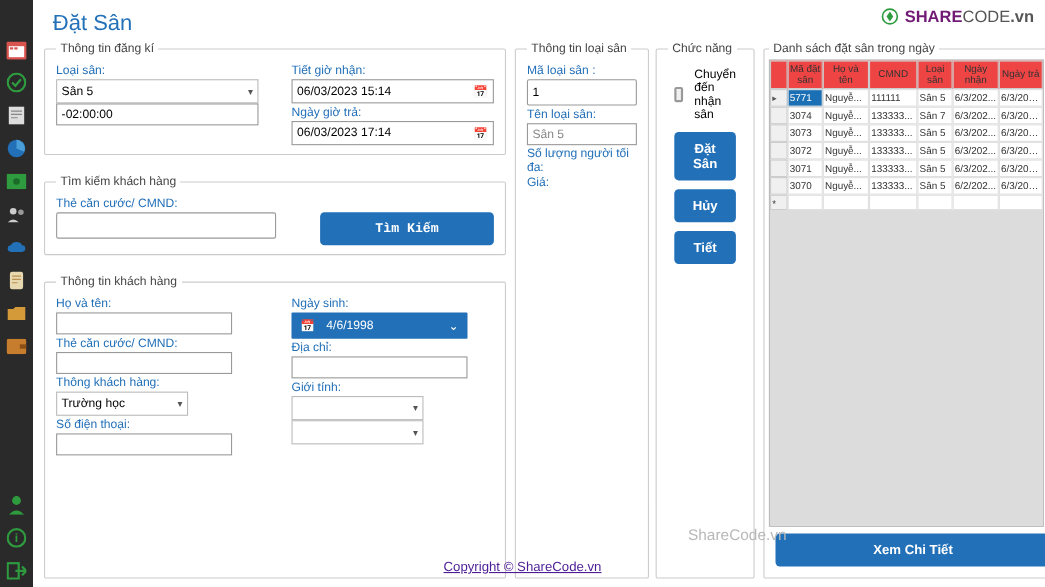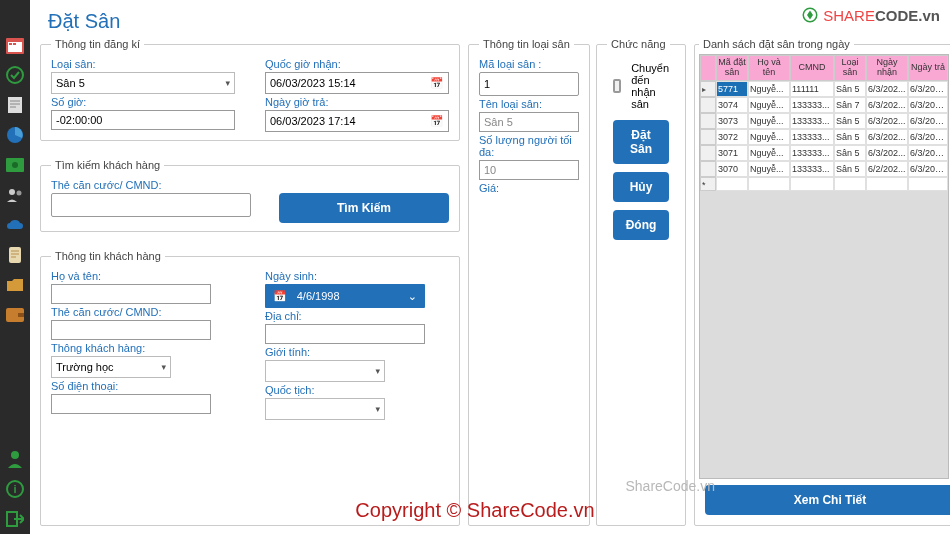--- a/index.html
+++ b/index.html
@@ -2,24 +2,24 @@
 <html><head>
 <meta charset="utf-8">
 <style>
 * { box-sizing: border-box; margin: 0; padding: 0; font-family: Arial, sans-serif; }
 body { width: 950px; height: 534px; background: #fff; position: relative; overflow: hidden; font-size: 11px; }
 .hamburger { position: absolute; top: 6px; left: 6px; color: #777; cursor: pointer; }
 .hamburger svg { width: 18px; height: 14px; }
 
 .logo-watermark { position: absolute; top: 6px; right: 10px; font-weight: bold; font-size: 15px; color: #555; display: flex; align-items: center; gap: 4px; }
 .logo-watermark .dot-logo { width: 18px; height: 18px; }
-.logo-watermark .share { color: #ef4444; font-weight: 400; }
-.logo-watermark .code { color: #555; font-weight: 700; }
-
-.center-watermark { position: absolute; bottom: 12px; left: 50%; transform: translateX(-50%); font-size: 20px; color: #b91c1c; font-weight: 500; }
+.logo-watermark .share { color: #701a75; font-weight: 700; }
+.logo-watermark .code { color: #555; font-weight: 400; }
+
+.center-watermark { position: absolute; bottom: 12px; left: 50%; transform: translateX(-50%); font-size: 12px; color: #4c1d95; font-weight: 500; text-decoration: underline; }
 .right-watermark { position: absolute; bottom: 40px; right: 235px; font-size: 14px; color: #b8b8b8; }
 
 .sidebar { position: absolute; top: 0; left: 0; bottom: 0; width: 30px; background: #2a2a2a; display: flex; flex-direction: column; align-items: center; padding-top: 30px; }
 .sidebar-icon { width: 22px; height: 22px; margin: 4px 0; cursor: pointer; display: flex; align-items: center; justify-content: center; }
 .sidebar-spacer { flex: 1; }
 
 .page-title { position: absolute; top: 10px; left: 48px; font-size: 20px; color: #2270b8; font-weight: 400; }
 
 .main { position: absolute; top: 38px; left: 40px; right: 8px; bottom: 8px; display: flex; gap: 8px; }
 .col-left { flex: 0 0 420px; display: flex; flex-direction: column; gap: 18px; }
@@ -36,34 +36,34 @@
 input[type=text], .select-box, .date-box {
   width: 100%; border: 1px solid #999; padding: 3px 4px; font-size: 11px; background: #fff;
 }
 .select-box, .date-box { display: flex; align-items: center; justify-content: space-between; height: 22px; }
 .select-box { border-color: #bbb; }
 .ro { background: #fafafa; color: #888; border-color: #ccc; }
 
 .big-input { border: 2px solid #2270b8; border-radius: 2px; height: 24px; }
 
 .btn-primary { background: #2270b8; color: #fff; border: none; border-radius: 4px; padding: 8px; font-size: 12px; font-weight: 600; cursor: pointer; width: 100%; }
-.btn-search { width: 170px; margin-left: auto; display: block; }
+.btn-search { width: 158px; margin-left: auto; display: block; font-family: Liberation Mono, monospace; }
 
 .date-widget { background: #2270b8; color: #fff; display: flex; align-items: center; height: 24px; padding: 0 8px; gap: 10px; border-radius: 1px; }
 .date-widget .dd { margin-left: auto; }
 
 .checkbox-row { display: flex; align-items: center; gap: 10px; margin: 6px 0 10px 6px; }
 .checkbox { width: 14px; height: 14px; border: 2px solid #999; border-radius: 2px; background: #f0f0f0; }
 
 .func-buttons { display: flex; flex-direction: column; gap: 8px; padding: 0 6px; }
 
 .table-wrap { border: 1px solid #bbb; background: #e8e8e8; flex: 1; display: flex; flex-direction: column; }
 .grid { background: #fff; }
 .grid-header, .grid-row { display: grid; grid-template-columns: 16px 32px 42px 44px 32px 42px 40px; font-size: 9px; }
-.grid-header > div { background: #f9a8d4; border: 1px solid #ccc; padding: 2px 1px; text-align: center; color: #333; font-weight: 400; line-height: 1.1; display: flex; align-items: center; justify-content: center; }
+.grid-header > div { background: #ef4444; border: 1px solid #ccc; padding: 2px 1px; text-align: center; color: #333; font-weight: 400; line-height: 1.1; display: flex; align-items: center; justify-content: center; }
 .grid-row > div { border: 1px solid #e0e0e0; padding: 2px 1px; white-space: nowrap; overflow: hidden; text-overflow: ellipsis; color: #333; }
 .grid-row.active .id-cell { background: #1b6fb5; color: #fff; }
 .grid-row .rowhead { background: #f0f0f0; border-color: #ccc; }
 .grid-row.active .rowhead::before { content: "▸"; font-size: 8px; color: #555; }
 .grid-filler { flex: 1; background: #dcdcdc; }
 .grid-empty-row > div { height: 14px; }
 
 .detail-btn { margin: 6px; }
 
 .small-chev { font-size: 9px; color: #555; }
@@ -175,25 +175,24 @@
   <div class="col-left">
     <fieldset>
       <legend>Thông tin đăng kí</legend>
       <div class="row2">
         <div>
           <div class="label">Loại sân:</div>
           <div class="select-box">
               <span>Sân 5</span>
               <span class="small-chev">▾</span>
             </div>
-          <div class="label">Số giờ:</div>
           <input type="text" value="-02:00:00" style="">
         </div>
         <div>
-          <div class="label">Quốc giờ nhận:</div>
+          <div class="label">Tiết giờ nhận:</div>
           <div class="date-box">
               <span>06/03/2023 15:14</span>
               <span>📅</span>
             </div>
           <div class="label">Ngày giờ trả:</div>
           <div class="date-box">
               <span>06/03/2023 17:14</span>
               <span>📅</span>
             </div>
         </div>
@@ -232,52 +231,50 @@
             <span>4/6/1998</span>
             <span class="dd">⌄</span>
           </div>
           <div class="label">Địa chỉ:</div>
           <input type="text" style="width: 160px;">
           <div class="label">Giới tính:</div>
           <div class="select-box" style="width:120px">
               <span></span>
               <span class="small-chev">▾</span>
             </div>
-          <div class="label">Quốc tịch:</div>
           <div class="select-box" style="width:120px">
               <span></span>
               <span class="small-chev">▾</span>
             </div>
         </div>
       </div>
     </fieldset>
   </div>
 
   <div class="col-mid">
     <fieldset>
       <legend>Thông tin loại sân</legend>
       <div class="label">Mã loại sân :</div>
       <input type="text" class="big-input" value="1" style="">
       <div class="label">Tên loại sân:</div>
       <input type="text" class="ro" readonly="" value="Sân 5" style="">
       <div class="label">Số lượng người tối đa:</div>
-      <input type="text" class="ro" readonly="" value="10" style="">
       <div class="label">Giá:</div>
     </fieldset>
 
     <fieldset style="flex:1">
       <legend>Chức năng</legend>
       <div class="checkbox-row">
         <div class="checkbox"></div>
         <span>Chuyển đến nhận sân</span>
       </div>
       <div class="func-buttons">
         <button class="btn-primary">Đặt Sân</button>
         <button class="btn-primary">Hủy</button>
-        <button class="btn-primary">Đóng</button>
+        <button class="btn-primary">Tiết</button>
       </div>
     </fieldset>
   </div>
 
   <div class="col-right">
     <fieldset style="flex:1;display:flex;flex-direction:column;padding:4px">
       <legend>Danh sách đặt sân trong ngày</legend>
       <div class="table-wrap">
         <div class="grid">
           <div class="grid-header" id="grid-header">

